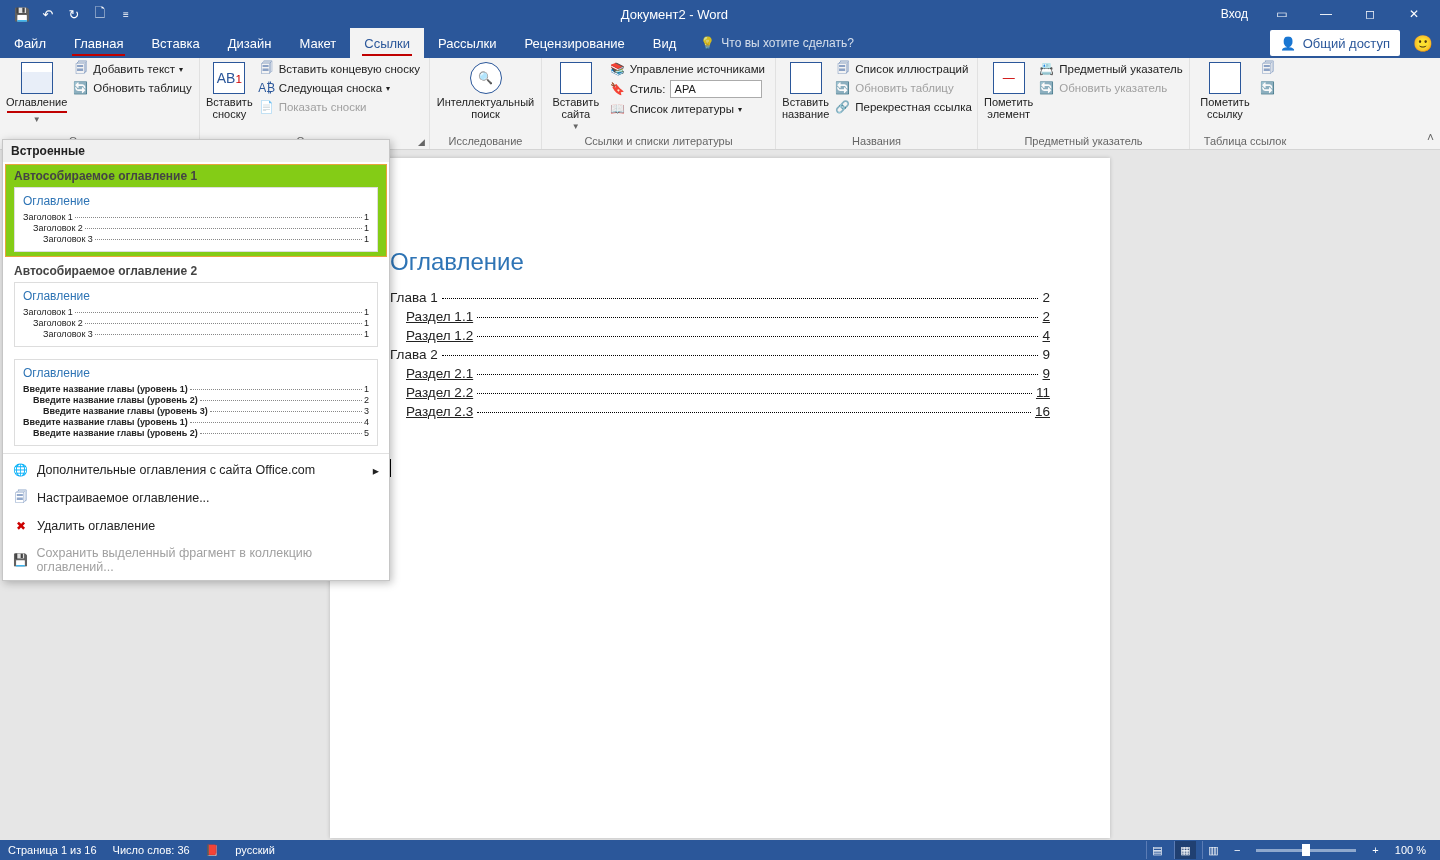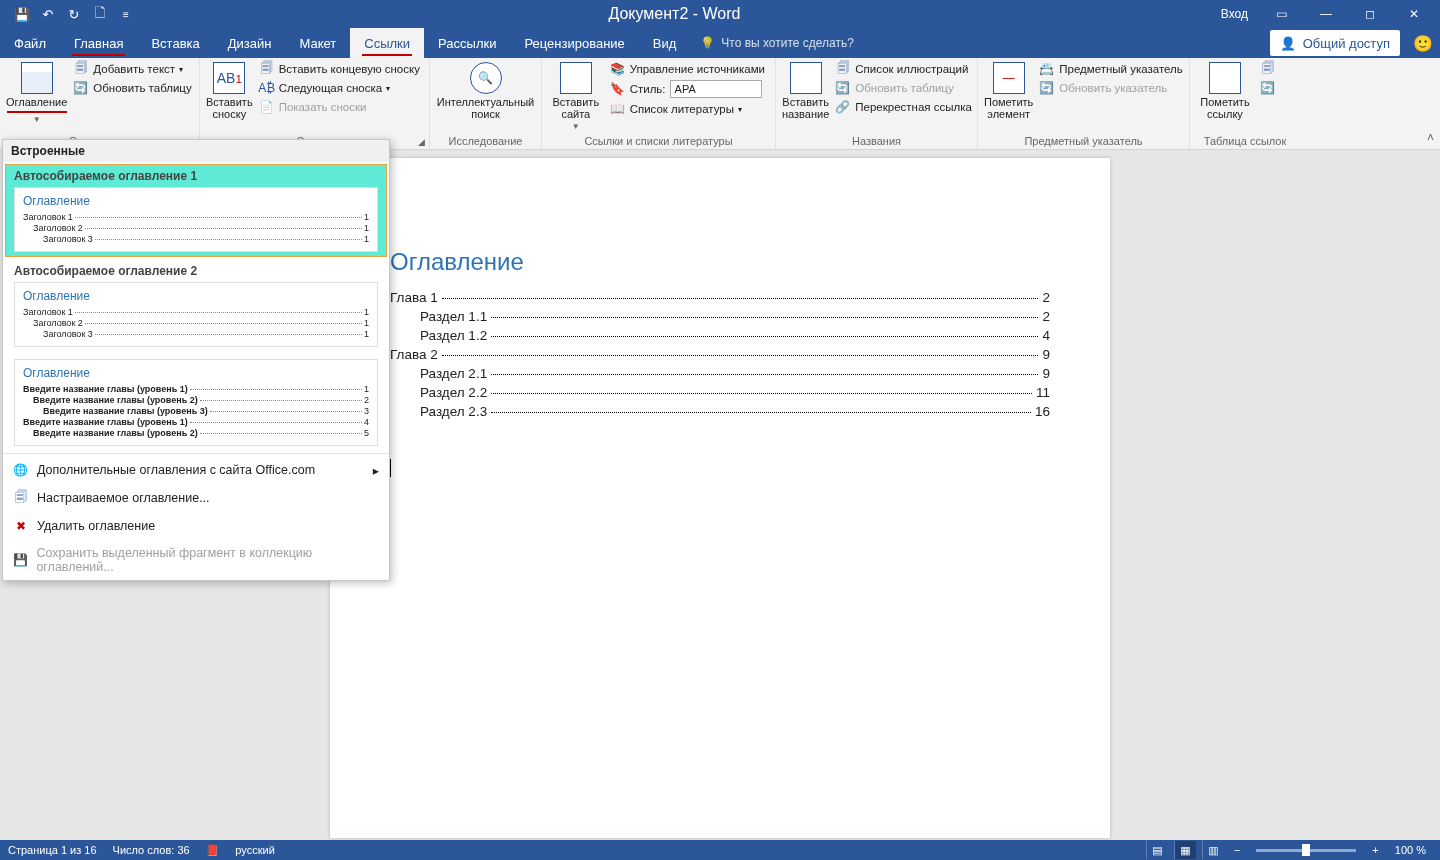--- a/index.html
+++ b/index.html
@@ -1,20 +1,20 @@
 <!DOCTYPE html>
 <html><head>
 <meta charset="utf-8">
 <style>
 * { margin:0; padding:0; box-sizing:border-box; font-family:"Segoe UI",Tahoma,sans-serif; }
 body { background:#e6e6e6; width:1440px; height:860px; overflow:hidden; position:relative; font-size:12px; color:#222; }
 .titlebar { background:#2b579a; height:28px; display:flex; align-items:center; color:#fff; }
 .qat { display:flex; gap:2px; padding-left:10px; }
 .qat-btn { width:24px; height:24px; display:flex; align-items:center; justify-content:center; color:#fff; font-size:13px; }
-.title-center { flex:1; text-align:center; font-size:16px; }
+.title-center { flex:1; text-align:center; font-size:13px; }
 .title-right { display:flex; align-items:center; gap:4px; padding-right:6px; }
 .trbtn { width:40px; height:28px; display:flex; align-items:center; justify-content:center; color:#fff; font-size:12px; }
 .tabs { background:#2b579a; height:30px; display:flex; align-items:stretch; color:#fff; justify-content:space-between; }
 .tabs-left{display:flex;}
 .tab { padding:0 14px; display:flex; align-items:center; font-size:13px; cursor:default; position:relative;}
 .tab.active { background:#f3f3f3; color:#2b579a; }
 .tab.underline::after{content:'';position:absolute;bottom:2px;left:12px;right:12px;height:2px;background:#c00000;}
 .tell{display:flex;align-items:center;gap:6px;margin-left:10px;opacity:.8;font-size:12px;}
 .share{background:#fff;color:#2b579a;height:26px;margin:2px 6px;padding:0 10px;display:flex;align-items:center;gap:6px;font-size:13px;border-radius:2px;}
 .smile{width:34px;display:flex;align-items:center;justify-content:center;font-size:16px;}
@@ -31,26 +31,26 @@
 .stylebox{border:1px solid #ababab;height:18px;width:92px;font-size:11px;padding:0 4px;display:flex;align-items:center;background:#fff;}
 .launcher{position:absolute;bottom:2px;right:4px;font-size:9px;color:#666;}
 .collapse{position:absolute;right:6px;bottom:4px;color:#666;}
 .workspace{position:absolute;left:0;right:0;top:150px;bottom:20px;background:#e6e6e6;overflow:hidden;}
 .page{background:#fff;width:780px;margin:8px auto 0 auto;min-height:680px;padding:90px 60px 40px 60px;box-shadow:0 0 4px rgba(0,0,0,.2);}
 .page h1{color:#2e74b5;font-weight:400;font-size:24px;margin-bottom:14px;}
 .toc-line{display:flex;align-items:baseline;margin:4px 0;font-size:13.5px;font-family:Calibri,sans-serif;}
 .toc-line .txt{white-space:nowrap;}
 .toc-line .dots{flex:1;border-bottom:1.5px dotted #000;margin:0 4px;position:relative;top:-3px;}
 .toc-line .pg{white-space:nowrap;}
-.toc-line.ind1{padding-left:30px;}
+.toc-line.ind1{padding-left:16px;text-decoration:underline;}
 .cursor{display:inline-block;width:1px;height:18px;background:#000;margin-top:36px;}
 .dropdown{position:absolute;left:2px;top:139px;width:388px;background:#fff;border:1px solid #c6c6c6;box-shadow:2px 2px 8px rgba(0,0,0,.25);z-index:50;}
 .dd-header{background:#f0f0f0;font-weight:600;font-size:12px;padding:4px 8px;}
 .dd-item{padding:4px 8px;border:1px solid transparent;margin:2px;}
-.dd-item.hover{background:#5eead4;border:1px solid #e8a33d;}
+.dd-item.hover{background:#84cc16;border:1px solid #e8a33d;}
 .dd-item .caption{font-size:12px;font-weight:600;color:#444;margin-bottom:4px;}
 .preview{background:#fff;border:1px solid #ddd;padding:6px 8px;font-size:10px;}
 .preview .ptitle{color:#2e74b5;font-size:12px;margin-bottom:4px;}
 .preview .pl{display:flex;align-items:baseline;font-size:9px;margin:1px 0;text-align:right;}
 .preview .pl .d{flex:1;border-bottom:1px dotted #888;margin:0 2px;position:relative;top:-2px;}
 .preview .pl.i1{padding-left:10px;}
 .preview .pl.i2{padding-left:20px;}
 .dd-sep{height:1px;background:#e1e1e1;margin:2px 0;}
 .dd-action{display:flex;align-items:center;gap:8px;padding:6px 10px;font-size:12.5px;}
 .dd-action.dis{color:#a0a0a0;}

